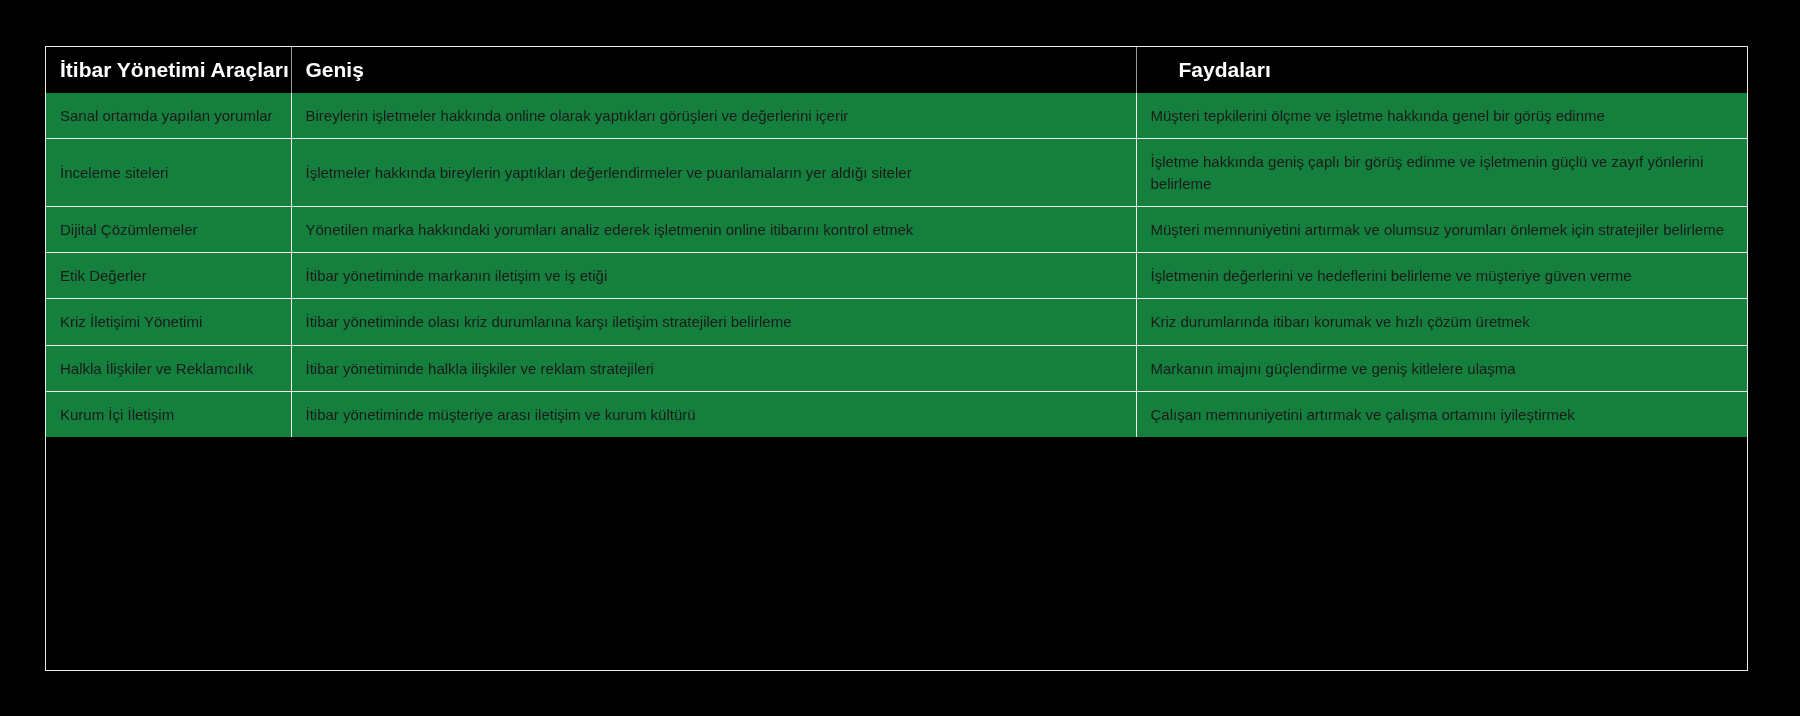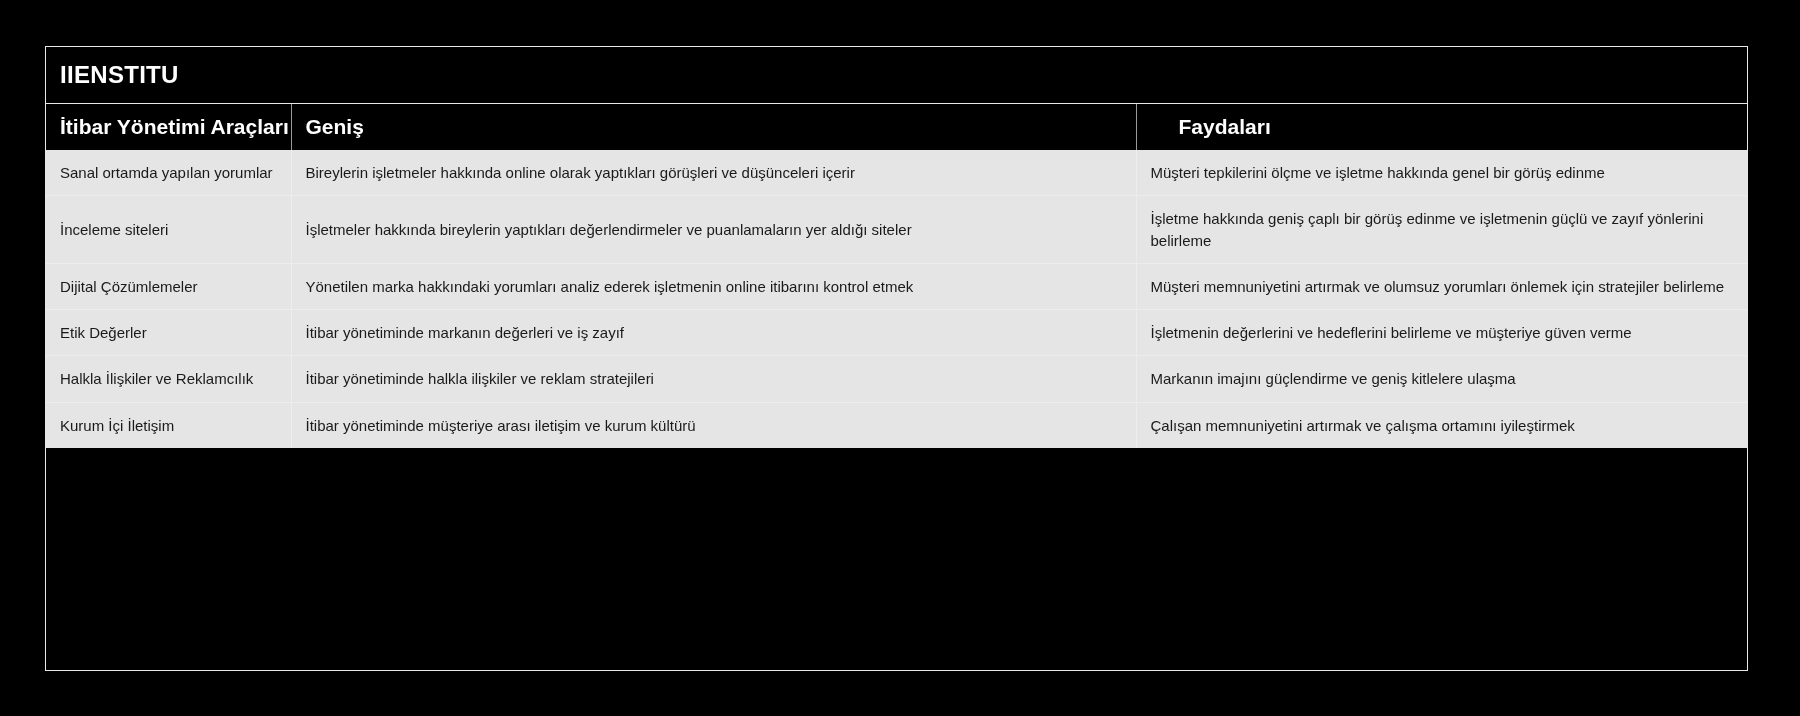--- a/index.html
+++ b/index.html
@@ -67,21 +67,21 @@
     padding: 11px 14px;
     vertical-align: middle;
     border-right: 1px solid #9a9a9a;
     box-sizing: border-box;
     font-family: "Liberation Sans", sans-serif;
     white-space: nowrap;
   }
   table.data-table thead th:last-child { border-right: none; padding-left: 42px; }
 
   table.data-table tbody td {
-    background: #e5e5e5;
+    background: #15803d;
     color: #1a1a1a;
     font-size: 15px;
     line-height: 1.42;
     text-align: left;
     padding: 12px 14px;
     vertical-align: middle;
     border-bottom: 1px solid #ededed;
     border-right: 1px solid #ededed;
     box-sizing: border-box;
     font-family: "Liberation Sans", sans-serif;
@@ -93,57 +93,59 @@
   .col-def  { width: 845px; }
   .col-ben  { width: 613px; }
 </style>
 </head>
 <body>
 
 <div id="page">
 
   <div class="table-card">
 
-    <div class="brand-bar">
-      <span class="brand-title">IIENSTITU</span>
-    </div>
 
     <table class="data-table">
       <colgroup>
         <col class="col-tool">
         <col class="col-def">
         <col class="col-ben">
       </colgroup>
       <thead>
         <tr>
           <th>İtibar Yönetimi Araçları</th>
           <th>Geniş</th>
           <th>Faydaları</th>
         </tr>
       </thead>
       <tbody>
         <tr>
           <td>Sanal ortamda yapılan yorumlar</td>
-          <td>Bireylerin işletmeler hakkında online olarak yaptıkları görüşleri ve düşünceleri içerir</td>
+          <td>Bireylerin işletmeler hakkında online olarak yaptıkları görüşleri ve değerlerini içerir</td>
           <td>Müşteri tepkilerini ölçme ve işletme hakkında genel bir görüş edinme</td>
         </tr>
         <tr>
           <td>İnceleme siteleri</td>
           <td>İşletmeler hakkında bireylerin yaptıkları değerlendirmeler ve puanlamaların yer aldığı siteler</td>
           <td>İşletme hakkında geniş çaplı bir görüş edinme ve işletmenin güçlü ve zayıf yönlerini belirleme</td>
         </tr>
         <tr>
           <td>Dijital Çözümlemeler</td>
           <td>Yönetilen marka hakkındaki yorumları analiz ederek işletmenin online itibarını kontrol etmek</td>
           <td>Müşteri memnuniyetini artırmak ve olumsuz yorumları önlemek için stratejiler belirleme</td>
         </tr>
         <tr>
           <td>Etik Değerler</td>
-          <td>İtibar yönetiminde markanın değerleri ve iş zayıf</td>
+          <td>İtibar yönetiminde markanın iletişim ve iş etiği</td>
           <td>İşletmenin değerlerini ve hedeflerini belirleme ve müşteriye güven verme</td>
+        </tr>
+        <tr>
+          <td>Kriz İletişimi Yönetimi</td>
+          <td>İtibar yönetiminde olası kriz durumlarına karşı iletişim stratejileri belirleme</td>
+          <td>Kriz durumlarında itibarı korumak ve hızlı çözüm üretmek</td>
         </tr>
         <tr>
           <td>Halkla İlişkiler ve Reklamcılık</td>
           <td>İtibar yönetiminde halkla ilişkiler ve reklam stratejileri</td>
           <td>Markanın imajını güçlendirme ve geniş kitlelere ulaşma</td>
         </tr>
         <tr>
           <td>Kurum İçi İletişim</td>
           <td>İtibar yönetiminde müşteriye arası iletişim ve kurum kültürü</td>
           <td>Çalışan memnuniyetini artırmak ve çalışma ortamını iyileştirmek</td>

